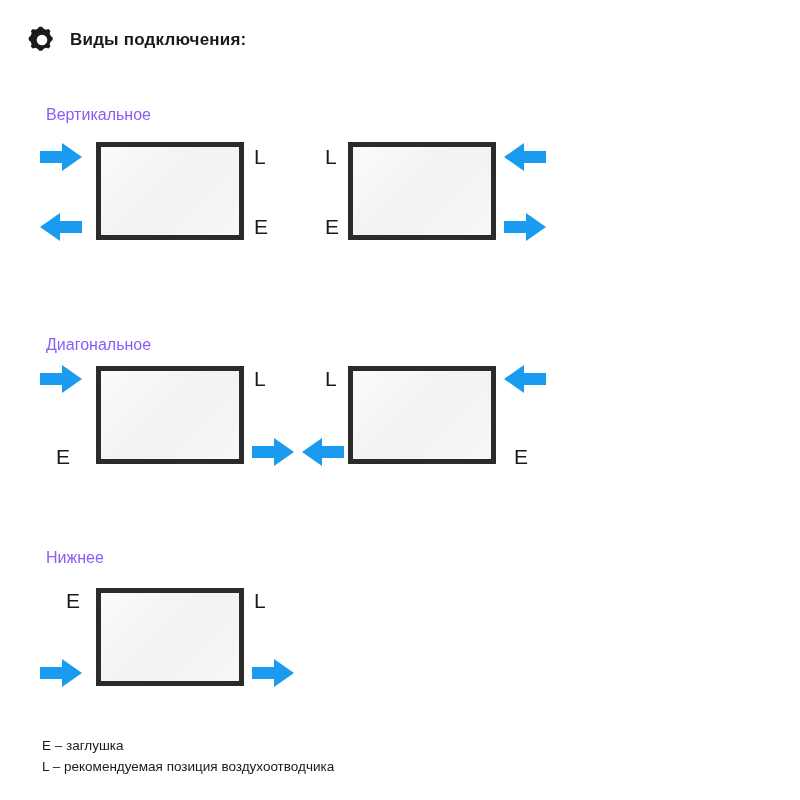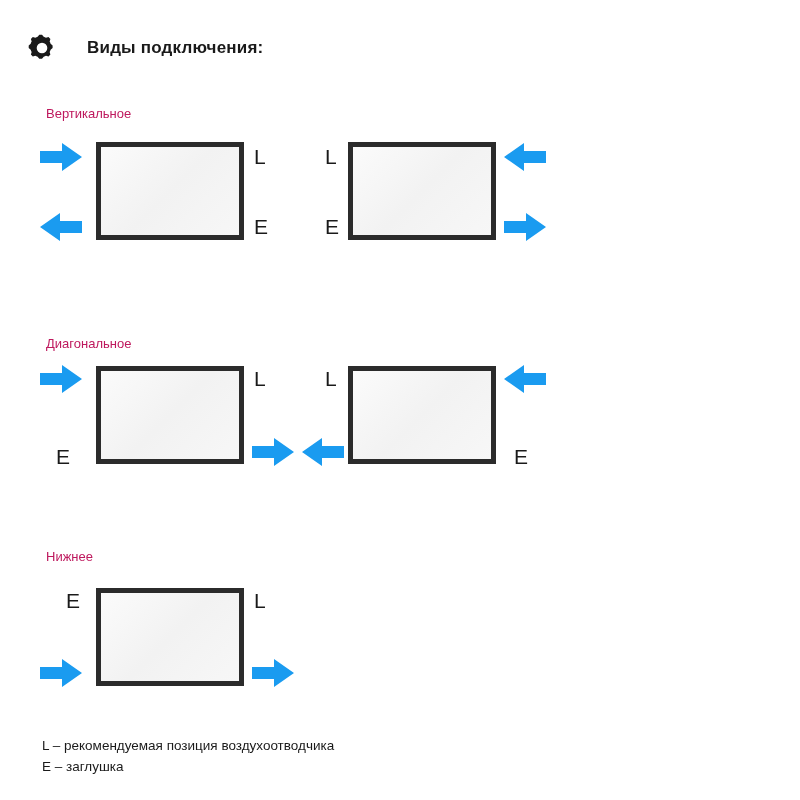--- a/index.html
+++ b/index.html
@@ -16,40 +16,39 @@
     overflow: hidden;
   }
 
   
   .header {
     position: absolute;
     left: 28px;
     top: 26px;
     display: flex;
     align-items: center;
-    gap: 31px;
-    margin-top: 8px;
+    gap: 14px;
   }
   .gear-icon {
     width: 28px;
     height: 28px;
     display: block;
   }
   .header-title {
     font-size: 17px;
     font-weight: bold;
     color: #1a1a1a;
     letter-spacing: 0.2px;
   }
 
   
   .group-title {
     position: absolute;
-    font-size: 13px;
-    color: #be185d;
+    font-size: 16px;
+    color: #8b5cf6;
     font-weight: normal;
     white-space: nowrap;
   }
 
   
   .radiator {
     position: absolute;
     border: 5px solid #2b2b2b;
     background: linear-gradient(135deg, #fbfbfb 0%, #f2f2f2 50%, #f7f7f7 100%);
     box-sizing: border-box;
@@ -163,15 +162,15 @@
 </div>
 <div class="arrow" style="left:252px; top:657px;">
   <svg width="42" height="32" viewBox="0 0 42 32">
       <path fill="#1a9bf0" d="M0 10h22V2l20 14-20 14v-8H0z"></path>
     </svg>
 </div>
 <div class="port-label" style="left:66px; top:590px;">E</div>
 <div class="port-label" style="left:254px; top:590px;">L</div>
 
 <div class="legend">
+  <div>E – заглушка</div>
   <div>L – рекомендуемая позиция воздухоотводчика</div>
-  <div>E – заглушка</div>
 </div>
 
 </body></html>

